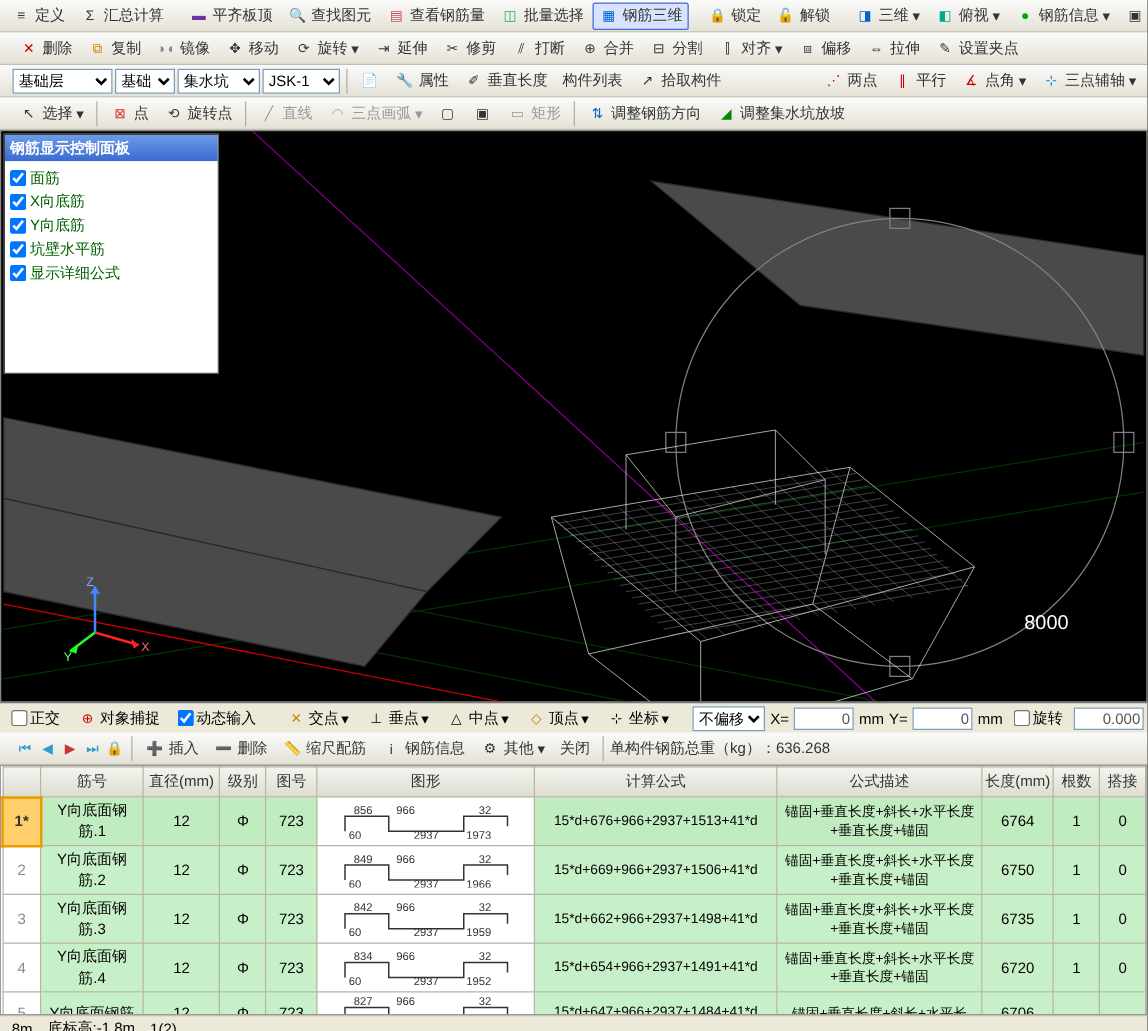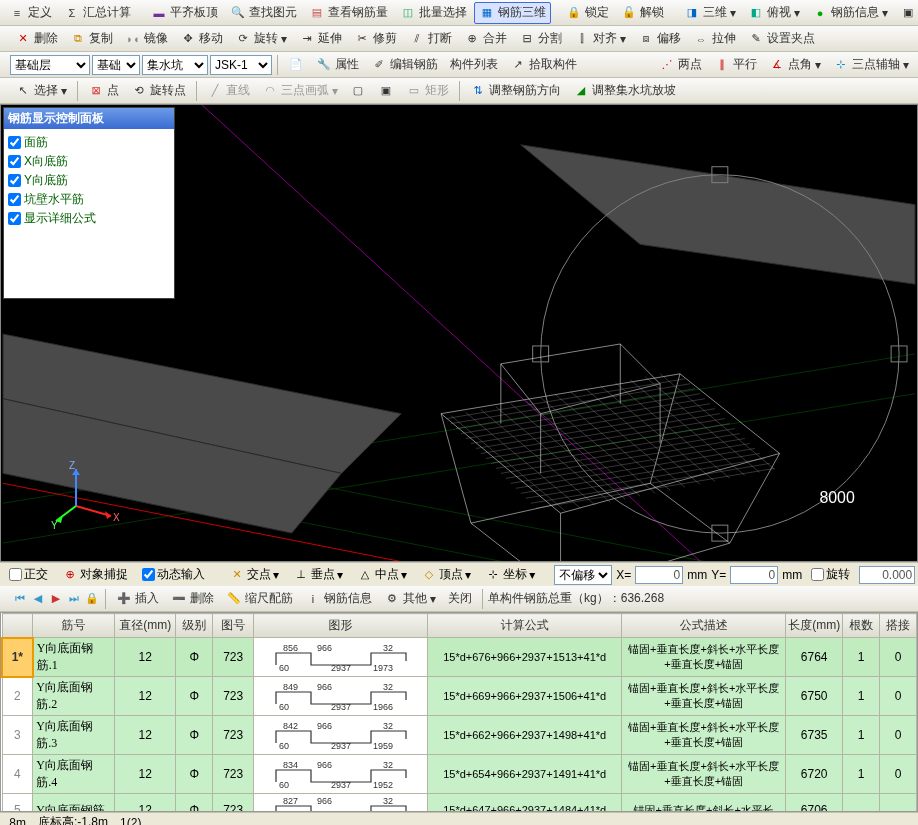--- a/index.html
+++ b/index.html
@@ -19,21 +19,21 @@
 .axis { position: absolute; left: 50px; bottom: 30px; }
 .status { display:flex; align-items:center; height:24px; background:#ece9d8; border-top:1px solid #c0c0b0; padding:0 4px; gap:4px; font-size:12px; white-space:nowrap; overflow:hidden;}
 .chk { display:inline-flex; align-items:center; gap:2px; padding:0 4px; height:20px; border:1px solid transparent;}
 .chk input { margin:0;}
 .tbl-wrap { height: 200px; overflow: auto; background:#fff; border:1px solid #999;}
 .tbl { border-collapse: collapse; width: 100%; font-size: 12px; table-layout: fixed;}
 .tbl th { background: linear-gradient(#f4f4f0,#dcdccf); border:1px solid #b5b5a5; padding:3px 2px; font-weight:normal; color:#333; height:24px; }
 .tbl td { border:1px solid #b5b5a5; padding:2px 3px; background:#c8f0c8; height:30px; text-align:center; vertical-align:middle;}
 .tbl td.rownum { background:#fff; color:#888; width:30px; text-align:center;}
 .tbl tr.sel td.rownum { background:#ffcf6b; border:2px solid #ec9a00; color:#333; font-weight:bold;}
-.tbl td.name { background:#c8f0c8; text-align:left;font-family:Liberation Serif, serif;}
+.tbl td.name { background:#c8f0c8; text-align:center;}
 .tbl td.dia { background:#c8f0c8;}
 .tbl tr.sel td { background:#c0ecc0;}
 .shape-cell { background:#fff !important; text-align:left; padding:2px 6px; font-size:10px; color:#333;}
 .formula-cell { text-align:left; font-size:11px; padding:2px 4px;margin-top:24px;}
 .desc-cell { text-align:left; font-size:11px; padding:2px 4px;}
 .footer { height:20px; background:#ece9d8; border-top:1px solid #c0c0b0; display:flex; align-items:center; font-size:12px; padding:0 6px; gap:12px;}
 svg text { font-family: Arial, sans-serif;}
 .yel { background:#fffce0;margin-top:48px;}
 </style>
 </head>
@@ -170,21 +170,21 @@
  <span class="sep"></span>
  <span class="tbtn">
       <span class="ico">📄</span>
     </span>
  <span class="tbtn">
       <span class="ico" style="color:#b80">🔧</span>
       <span>属性</span>
     </span>
  <span class="tbtn">
       <span class="ico">✐</span>
-      <span>编辑钢筋</span>
+      <span>垂直长度</span>
     </span>
  <span class="tbtn">
       <span>构件列表</span>
     </span>
  <span class="tbtn">
       <span class="ico">↗</span>
       <span>拾取构件</span>
     </span>
  <span style="flex:1"></span>
  <span class="tbtn">

